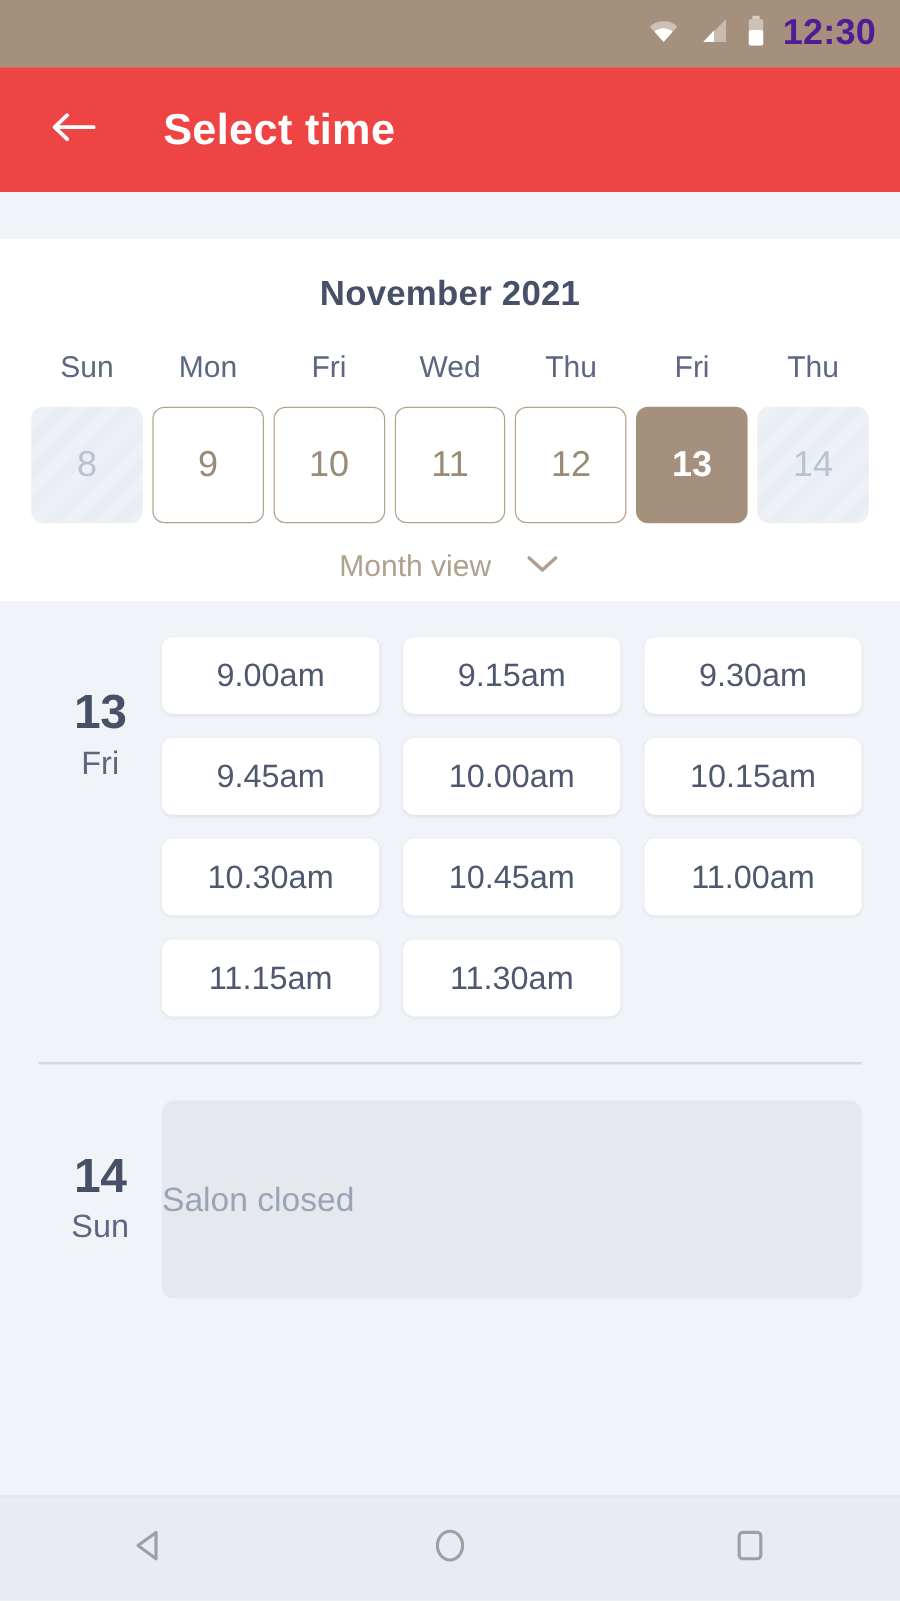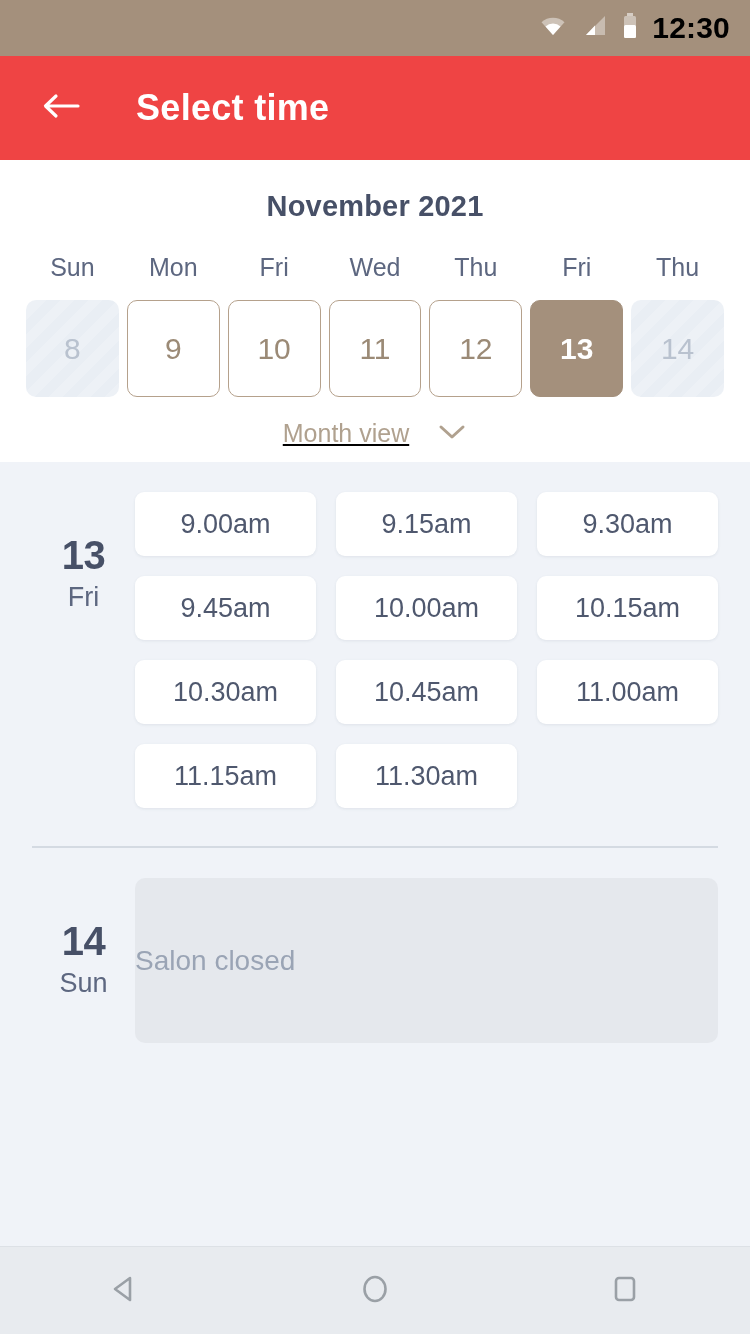--- a/index.html
+++ b/index.html
@@ -27,21 +27,21 @@
     background: #a4907c;
     display: flex;
     align-items: center;
     justify-content: flex-end;
     padding-right: 20px;
     gap: 14px;
     flex: 0 0 auto;
   }
   .status-icon { display: block; }
   .status-time {
-    color: #000000;
+    color: #4c1d95;
     font-size: 30px;
     font-weight: bold;
     letter-spacing: 0.2px;
     line-height: 1;
   }
 
   
   .appbar {
     height: 104px;
     background: #ef4444;
@@ -65,20 +65,21 @@
     margin-left: 48px;
     letter-spacing: 0.3px;
   }
 
   
   .calendar {
     background: #ffffff;
     flex: 0 0 auto;
     padding-top: 30px;
     padding-bottom: 14px;
+    margin-top: 39px;
   }
   .cal-month {
     text-align: center;
     font-size: 29px;
     font-weight: bold;
     color: #475067;
     letter-spacing: 0.2px;
   }
   .cal-weekdays {
     display: grid;
@@ -130,21 +131,20 @@
       );
     color: #b9c2cf;
   }
   .cal-monthview {
     margin-top: 22px;
     display: flex;
     align-items: center;
     justify-content: center;
     gap: 28px;
     cursor: pointer;
-    text-decoration: underline;
   }
   .cal-monthview-label {
     font-size: 25px;
     color: #b0a18f;
   }
 
   
   .slots-area {
     flex: 1 1 auto;
     background: #f0f3f8;

